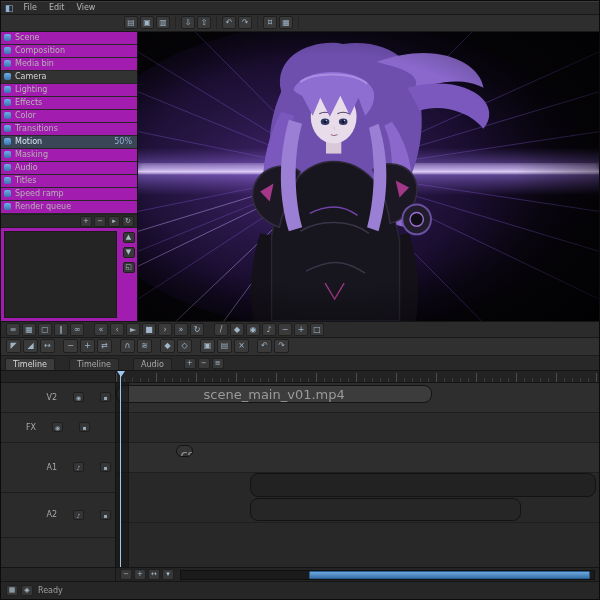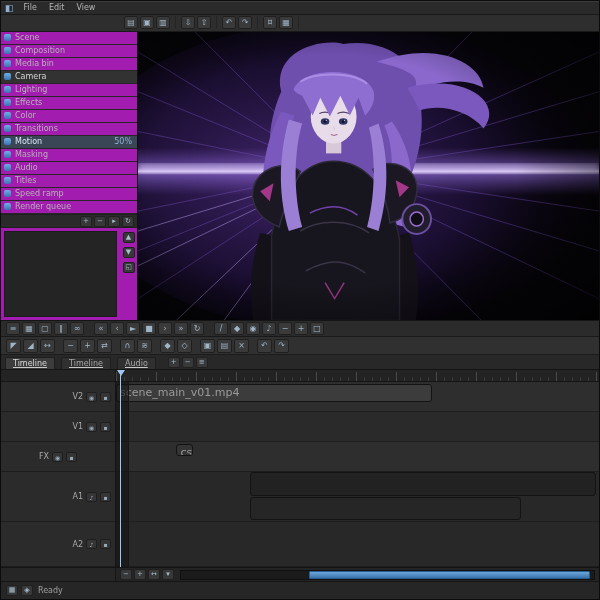--- a/index.html
+++ b/index.html
@@ -44,31 +44,31 @@
   .edit-toolbar .tb-btn { width:15px; height:14px; line-height:12px; }
   .tabs-row { height:15px; background:#282828; border-bottom:1px solid #141414; display:flex; align-items:flex-end; gap:2px; padding:0 4px; }
   .tab { font-size:8px; padding:1px 7px 1px; background:#303030; border:1px solid #1d1d1d; border-bottom:none; border-radius:2px 2px 0 0; color:#a8a8a8; }
   .tab.active { background:#3c3c3c; color:#d8d8d8; }
   .tabs-btns { display:flex; gap:2px; margin-left:10px; margin-bottom:1px; }
 
   
   .timeline { height:197px; display:flex; background:#262626; position:relative; }
   .track-headers { width:115px; background:#2b2b2b; border-right:1px solid #141414; }
   .ruler-gutter { height:12px; background:#242424; border-bottom:1px solid #151515; }
-  .track-head { border-bottom:1px solid #1d1d1d; display:flex; align-items:center; justify-content:flex-end; gap:3px; padding:0 4px; font-size:8px; color:#a8a8a8; background:#2b2b2b; }
+  .track-head { border-bottom:1px solid #1d1d1d; display:flex; align-items:center; justify-content:flex-end; gap:16px; padding:0 4px; font-size:8px; color:#a8a8a8; background:#2b2b2b; }
   .th-icon { width:11px; height:10px; background:#353535; border:1px solid #1e1e1e; border-radius:2px; font-size:6px; line-height:9px; text-align:center; color:#96aabb; }
   .tl-content { position:relative; flex:1; background:#2c2c2c; overflow:hidden; }
   .ruler { position:absolute; left:0; top:0; right:0; height:12px; background-color:#232323; border-bottom:1px solid #141414;
            background-image:repeating-linear-gradient(90deg,#4a4a4a 0 1px,transparent 1px 40px),repeating-linear-gradient(90deg,#3a3a3a 0 1px,transparent 1px 8px);
            background-size:100% 9px,100% 4px; background-position:0 100%,0 100%; background-repeat:repeat-x; }
   .tl-row { position:absolute; left:0; right:0; border-bottom:1px solid #1e1e1e; background:#2e2e2e; }
   .tl-row:nth-child(even) { background:#2a2a2a; }
   .tl-row.audio { background:#282828; }
   .gutter { position:absolute; left:0; top:12px; bottom:0; width:13px; background:rgba(18,18,18,.6); border-right:1px solid #161616; }
-  .clip { position:absolute; border:1px solid #131313; border-radius:3px; font-size:11px; color:#9a9a9a; padding:1px 3px; overflow:hidden; white-space:nowrap; }
+  .clip { position:absolute; border:1px solid #131313; border-radius:8px; font-size:13px; color:#9a9a9a; padding:1px 3px; overflow:hidden; white-space:nowrap;text-align:center; }
   .playhead { position:absolute; top:0; bottom:0; width:1px; background:#9ec7f0; z-index:5; }
   .playhead::before { content:''; position:absolute; top:0; left:-3px; border:4px solid transparent; border-top:6px solid #9ec7f0; }
 
   
   .hscroll { height:14px; background:#242424; border-top:1px solid #141414; display:flex; align-items:center; }
   .hs-left { width:115px; height:100%; background:#262626; border-right:1px solid #161616; flex:none; }
   .hs-controls { display:flex; gap:2px; padding:0 4px; }
   .hs-groove { flex:1; height:10px; margin:0 4px 0 2px; background:#1b1b1b; border:1px solid #101010; position:relative; }
   .hs-thumb { position:absolute; top:0; bottom:0; background:linear-gradient(#6aa6dc,#3a72aa); border:1px solid #2b5c8f; border-radius:1px; }
 
@@ -332,45 +332,40 @@
         <div class="tb-btn">▤</div>
         <div class="tb-btn">×</div>
       </div>
       <div class="tb-group">
         <div class="tb-btn">↶</div>
         <div class="tb-btn">↷</div>
       </div>
     </div>
 
   <div class="tabs-row">
-    <span id="tabsHolder" style="display:flex;gap:6px;text-decoration:underline;">
+    <span id="tabsHolder" style="display:flex;gap:14px;">
         <div class="tab active">Timeline</div>
         <div class="tab">Timeline</div>
         <div class="tab">Audio</div>
       </span>
     <span class="tabs-btns" id="tabsBtns">
         <div class="mini-btn">+</div>
         <div class="mini-btn">−</div>
         <div class="mini-btn">≡</div>
       </span>
   </div>
 
   <div class="timeline">
     <div class="track-headers" id="trackHeads">
       <div class="ruler-gutter"></div>
     <div class="track-head" style="height: 30px;">
           <span>V2</span>
           <span class="th-icon">◉</span>
           <span class="th-icon">▪</span>
         </div>
-        <div class="track-head" style="height: 30px;">
-          <span>V1</span>
-          <span class="th-icon">◉</span>
-          <span class="th-icon">▪</span>
-        </div>
         <div class="track-head" style="height: 30px; justify-content: center;">
           <span>FX</span>
           <span class="th-icon">◉</span>
           <span class="th-icon">▪</span>
         </div>
         <div class="track-head" style="height: 50px;">
           <span>A1</span>
           <span class="th-icon">♪</span>
           <span class="th-icon">▪</span>
         </div>

